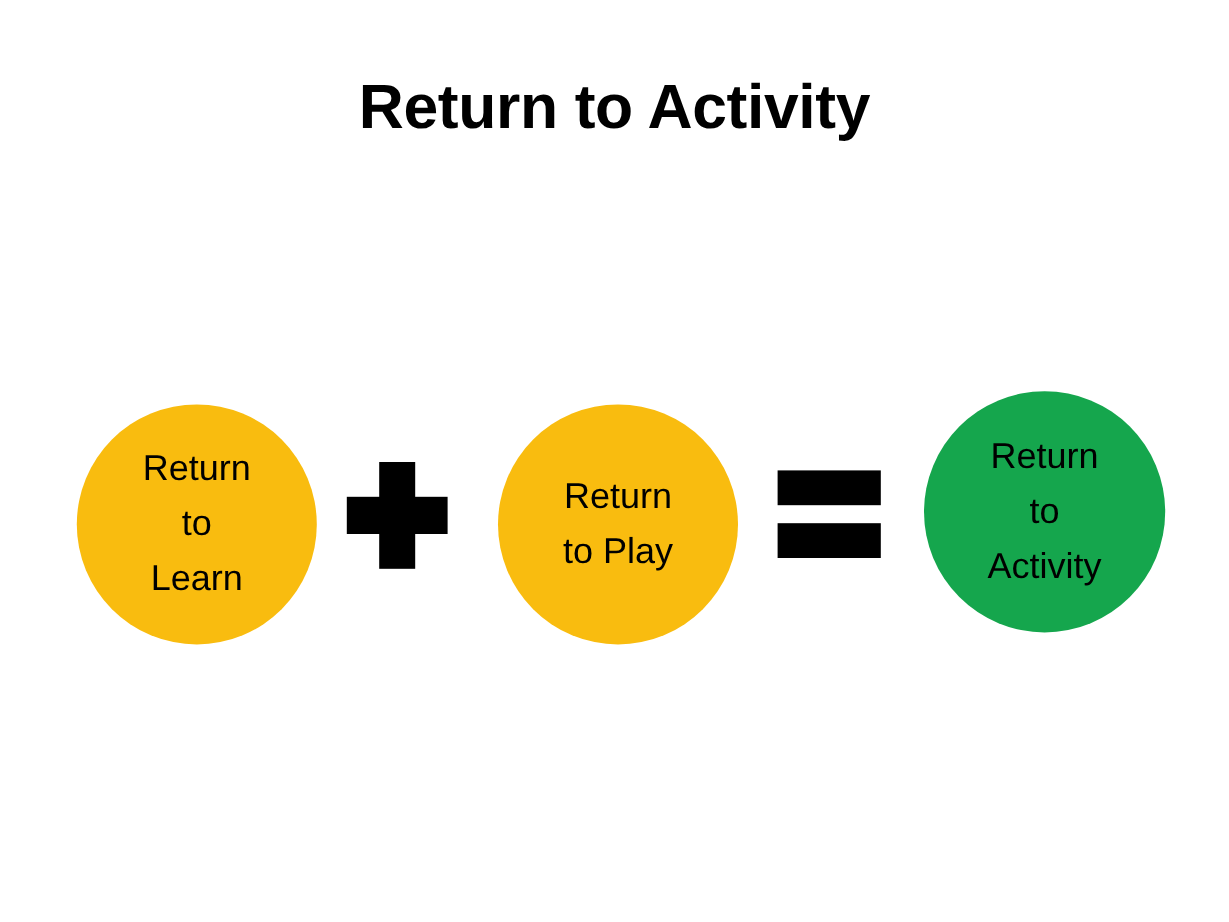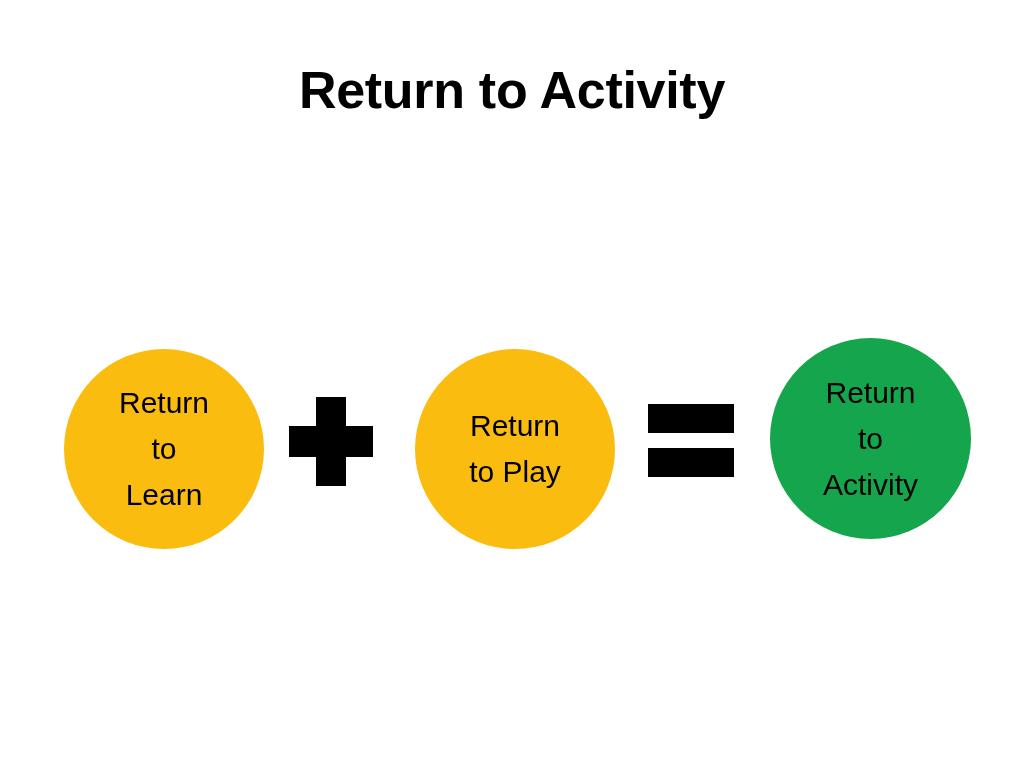--- a/index.html
+++ b/index.html
@@ -29,21 +29,21 @@
     letter-spacing: -0.3px;
     color: #000000;
     line-height: 1.1;
     white-space: pre;
   }
 
   
   #equation-row {
     position: absolute;
     left: 0;
-    top: 308px;
+    top: 296px;
     width: 1004px;
     height: 280px;
   }
 
   .node-circle {
     position: absolute;
     border-radius: 50%;
     display: flex;
     align-items: center;
     justify-content: center;

